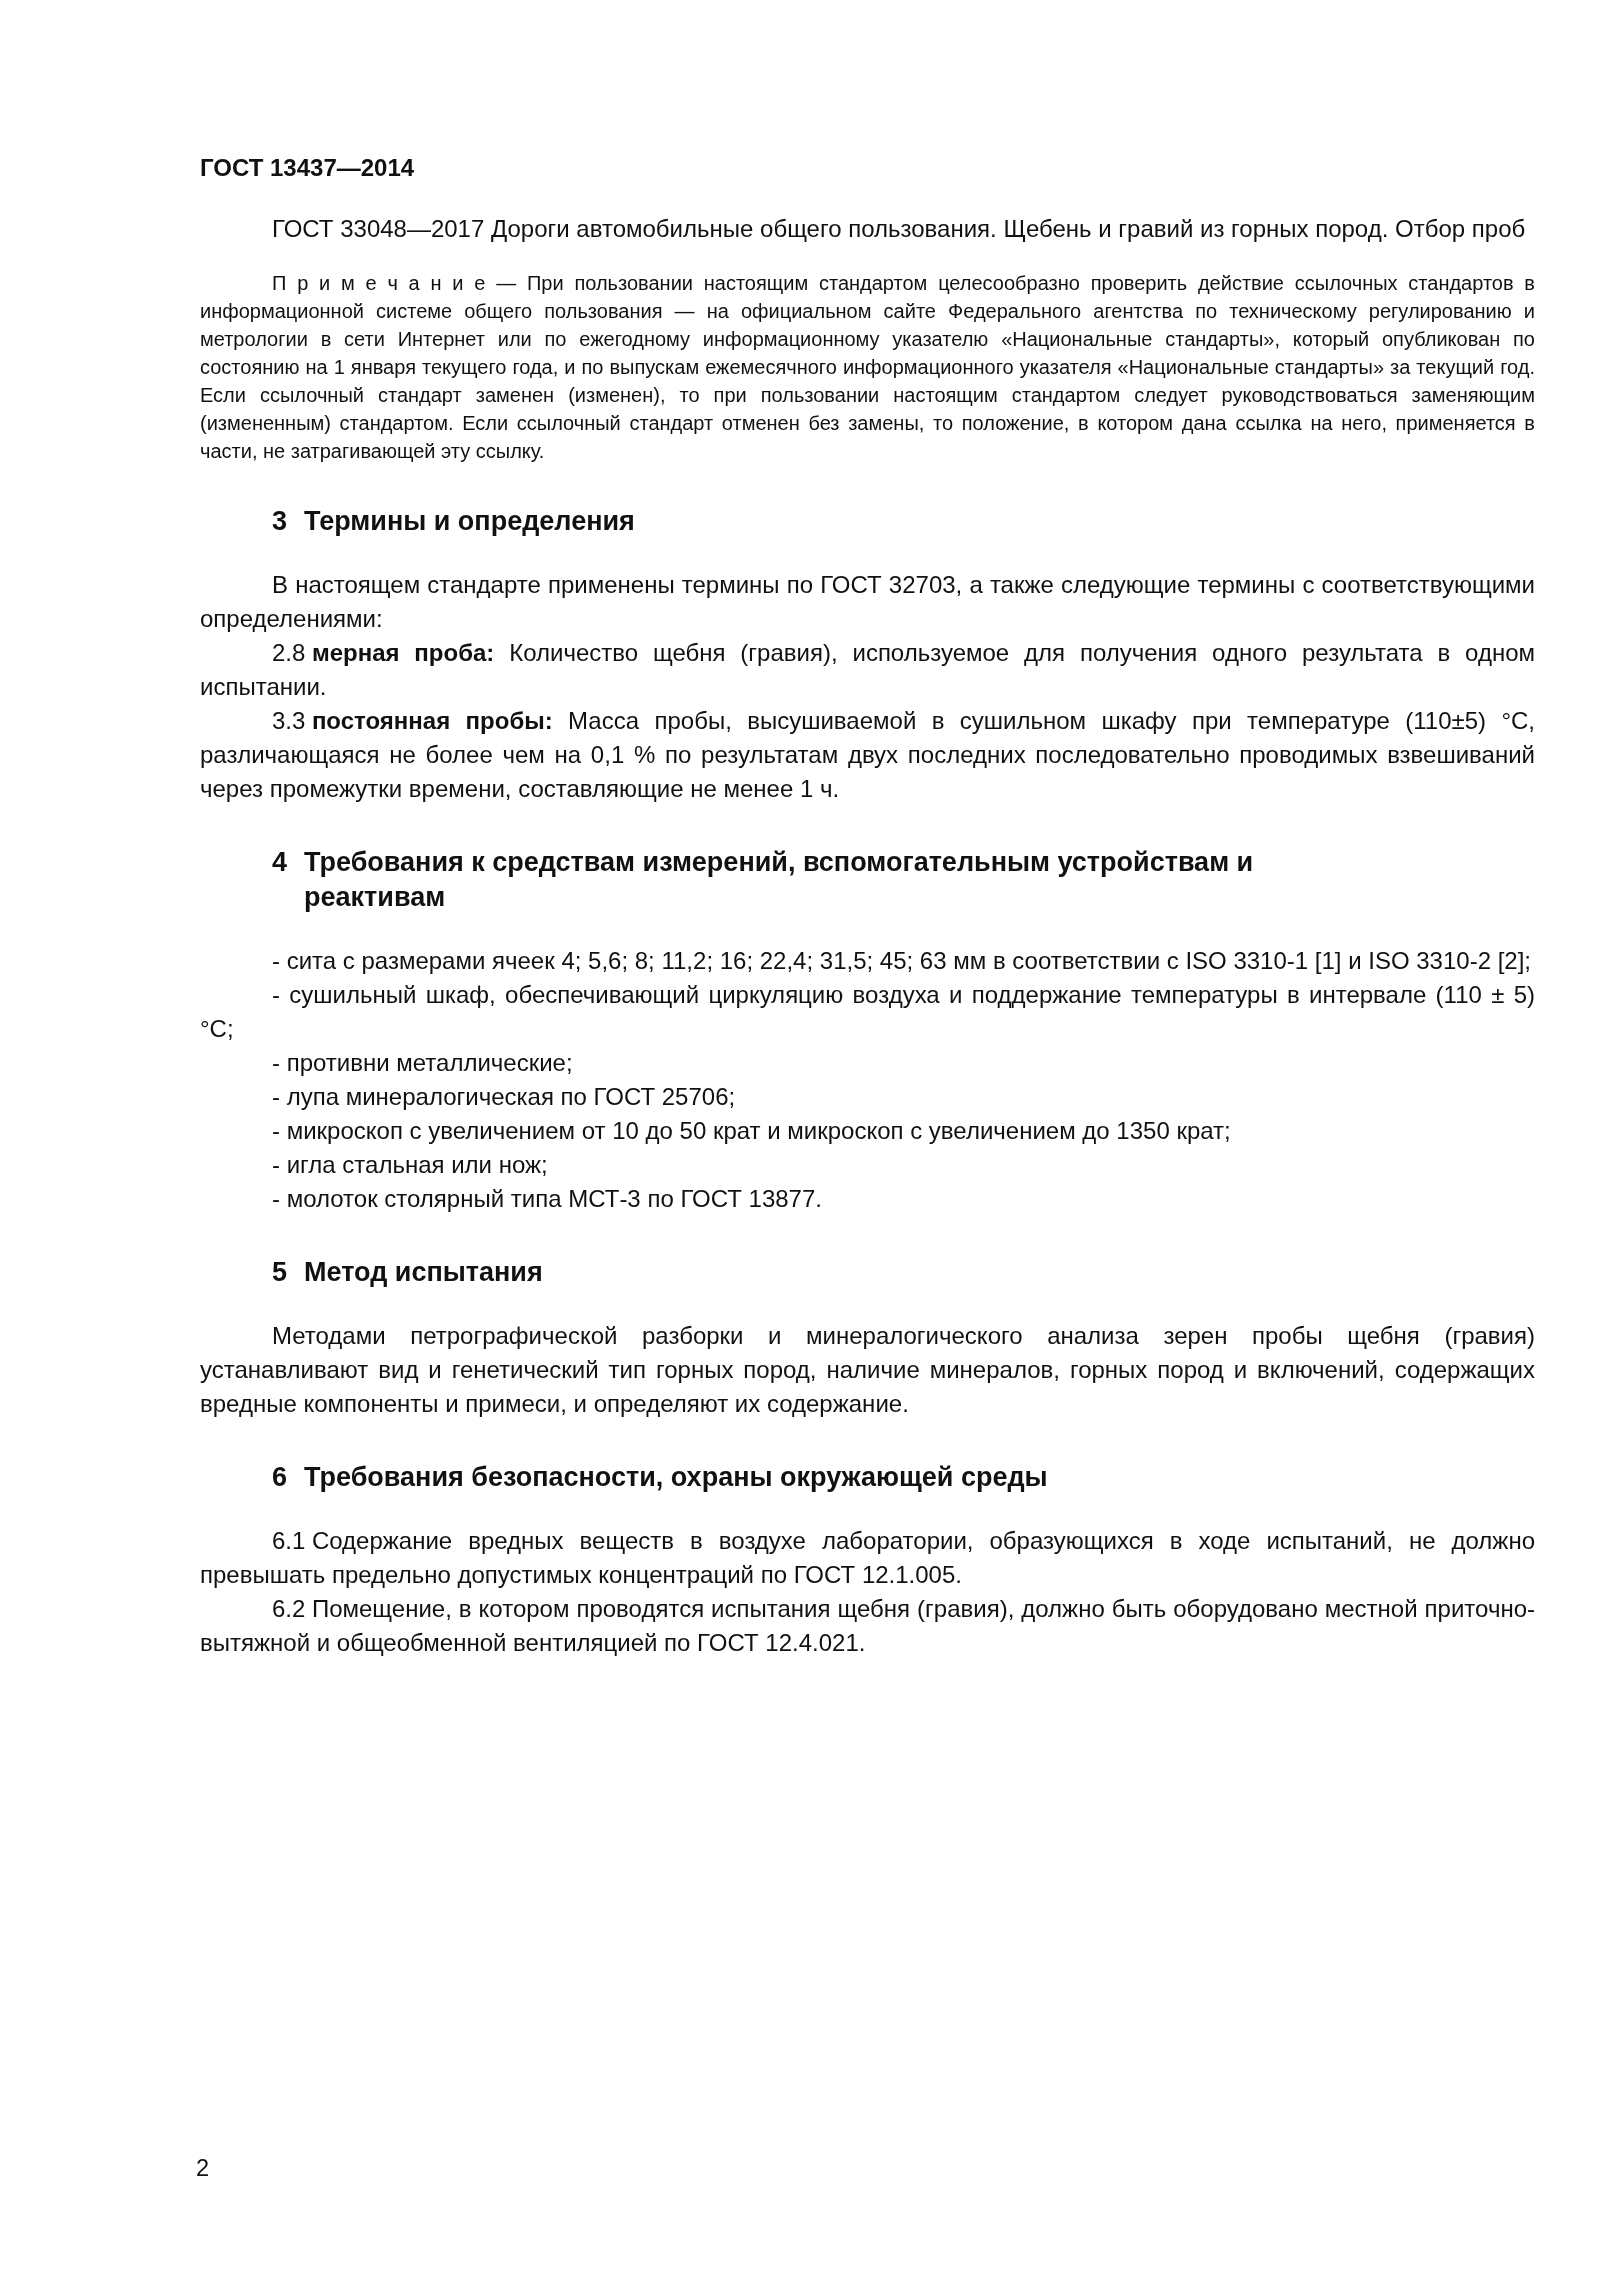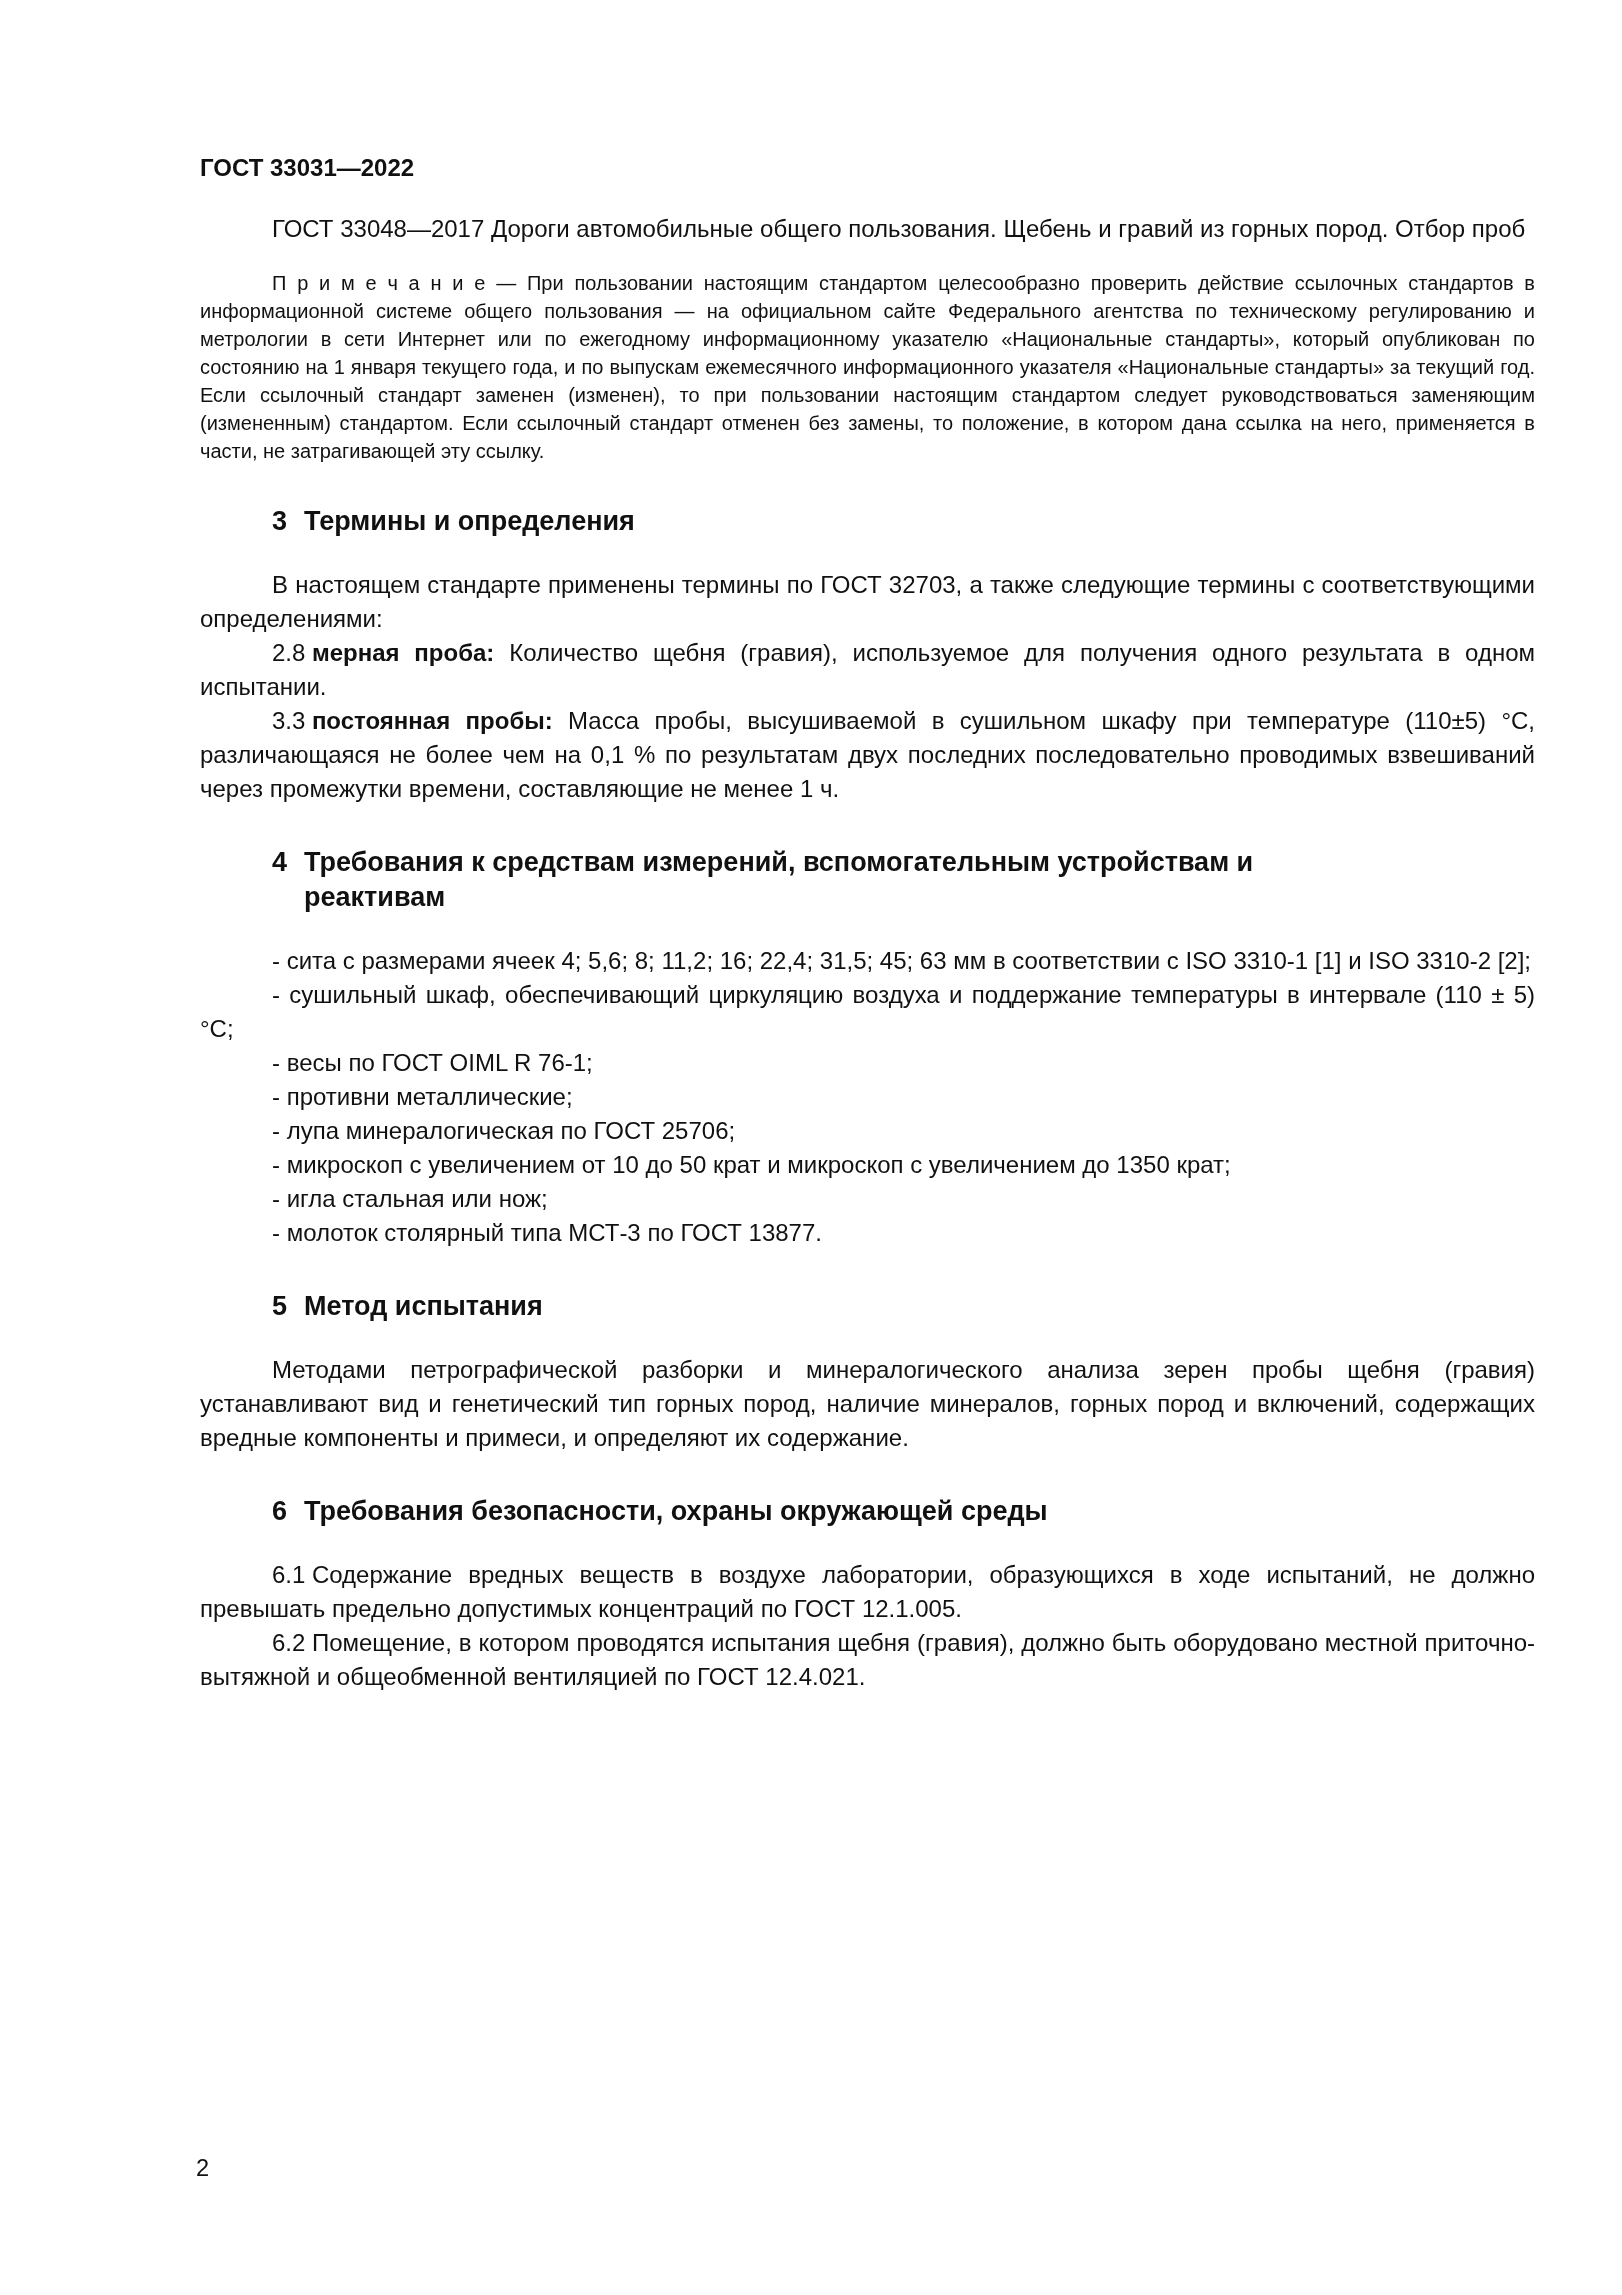--- a/index.html
+++ b/index.html
@@ -55,21 +55,21 @@
     left: 196px;
     top: 2155px;
     font-size: 23.6px;
   }
 </style>
 </head>
 <body>
 
 <div class="page">
 
-  <div class="doc-header">ГОСТ 33031—2022</div>
+  <div class="doc-header">ГОСТ 13437—2014</div>
 
   <p class="body indent">ГОСТ 33048—2017 Дороги автомобильные общего пользования. Щебень и гравий из горных пород. Отбор проб</p>
 
   <p class="note"><span>П р и м е ч а н и е</span> <span>— При пользовании настоящим стандартом целесообразно проверить действие ссылочных стандартов в информационной системе общего пользования — на официальном сайте Федерального агентства по техническому регулированию и метрологии в сети Интернет или по ежегодному информационному указателю «Национальные стандарты», который опубликован по состоянию на 1 января текущего года, и по выпускам ежемесячного информационного указателя «Национальные стандарты» за текущий год. Если ссылочный стандарт заменен (изменен), то при пользовании настоящим стандартом следует руководствоваться заменяющим (измененным) стандартом. Если ссылочный стандарт отменен без замены, то положение, в котором дана ссылка на него, применяется в части, не затрагивающей эту ссылку.</span></p>
 
   <h2 class="heading">
     <span class="h-num">3</span>
     <span class="h-title">Термины и определения</span>
   </h2>
 
@@ -81,21 +81,20 @@
   <p class="body indent"><span class="t-num">3.3</span><b class="t-term">постоянная пробы:</b> <span>Масса пробы, высушиваемой в сушильном шкафу при температуре (110±5) °С, различающаяся не более чем на 0,1 % по результатам двух последних последовательно проводимых взвешиваний через промежутки времени, составляющие не менее 1 ч.</span></p>
 
   <h2 class="heading">
     <span class="h-num">4</span>
     <span class="h-title">Требования к средствам измерений, вспомогательным устройствам и реактивам</span>
   </h2>
 
 
   <p class="body indent">- сита с размерами ячеек 4; 5,6; 8; 11,2; 16; 22,4; 31,5; 45; 63 мм в соответствии с ISO 3310-1 [1] и ISO 3310-2 [2];</p>
   <p class="body indent">- сушильный шкаф, обеспечивающий циркуляцию воздуха и поддержание температуры в интервале (110 ± 5) °С;</p>
-  <p class="body indent">- весы по ГОСТ OIML R 76-1;</p>
   <p class="body indent">- противни металлические;</p>
   <p class="body indent">- лупа минералогическая по ГОСТ 25706;</p>
   <p class="body indent">- микроскоп с увеличением от 10 до 50 крат и микроскоп с увеличением до 1350 крат;</p>
   <p class="body indent">- игла стальная или нож;</p>
   <p class="body indent">- молоток столярный типа МСТ-3 по ГОСТ 13877.</p>
 
   <h2 class="heading">
     <span class="h-num">5</span>
     <span class="h-title">Метод испытания</span>
   </h2>

